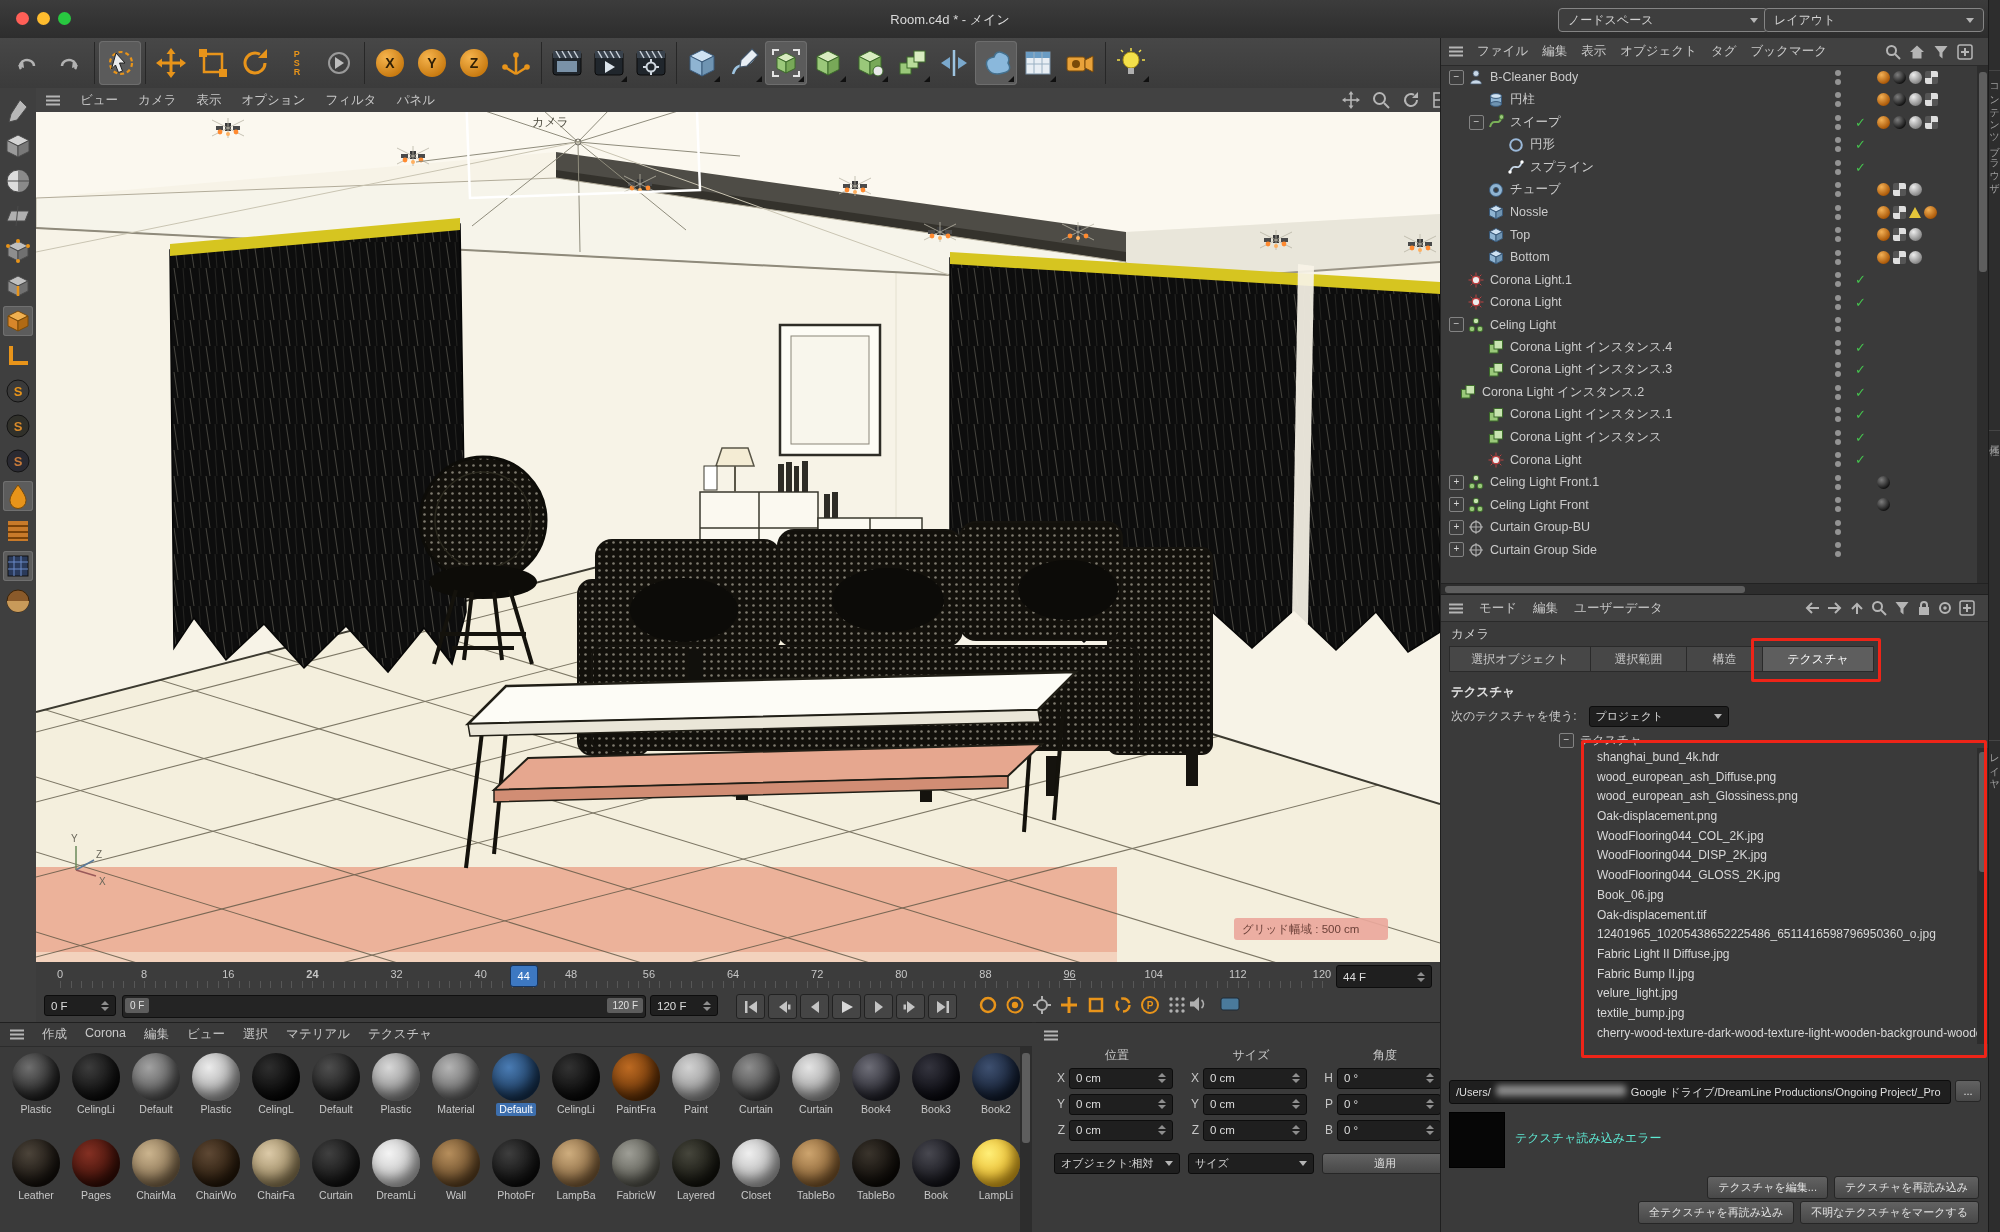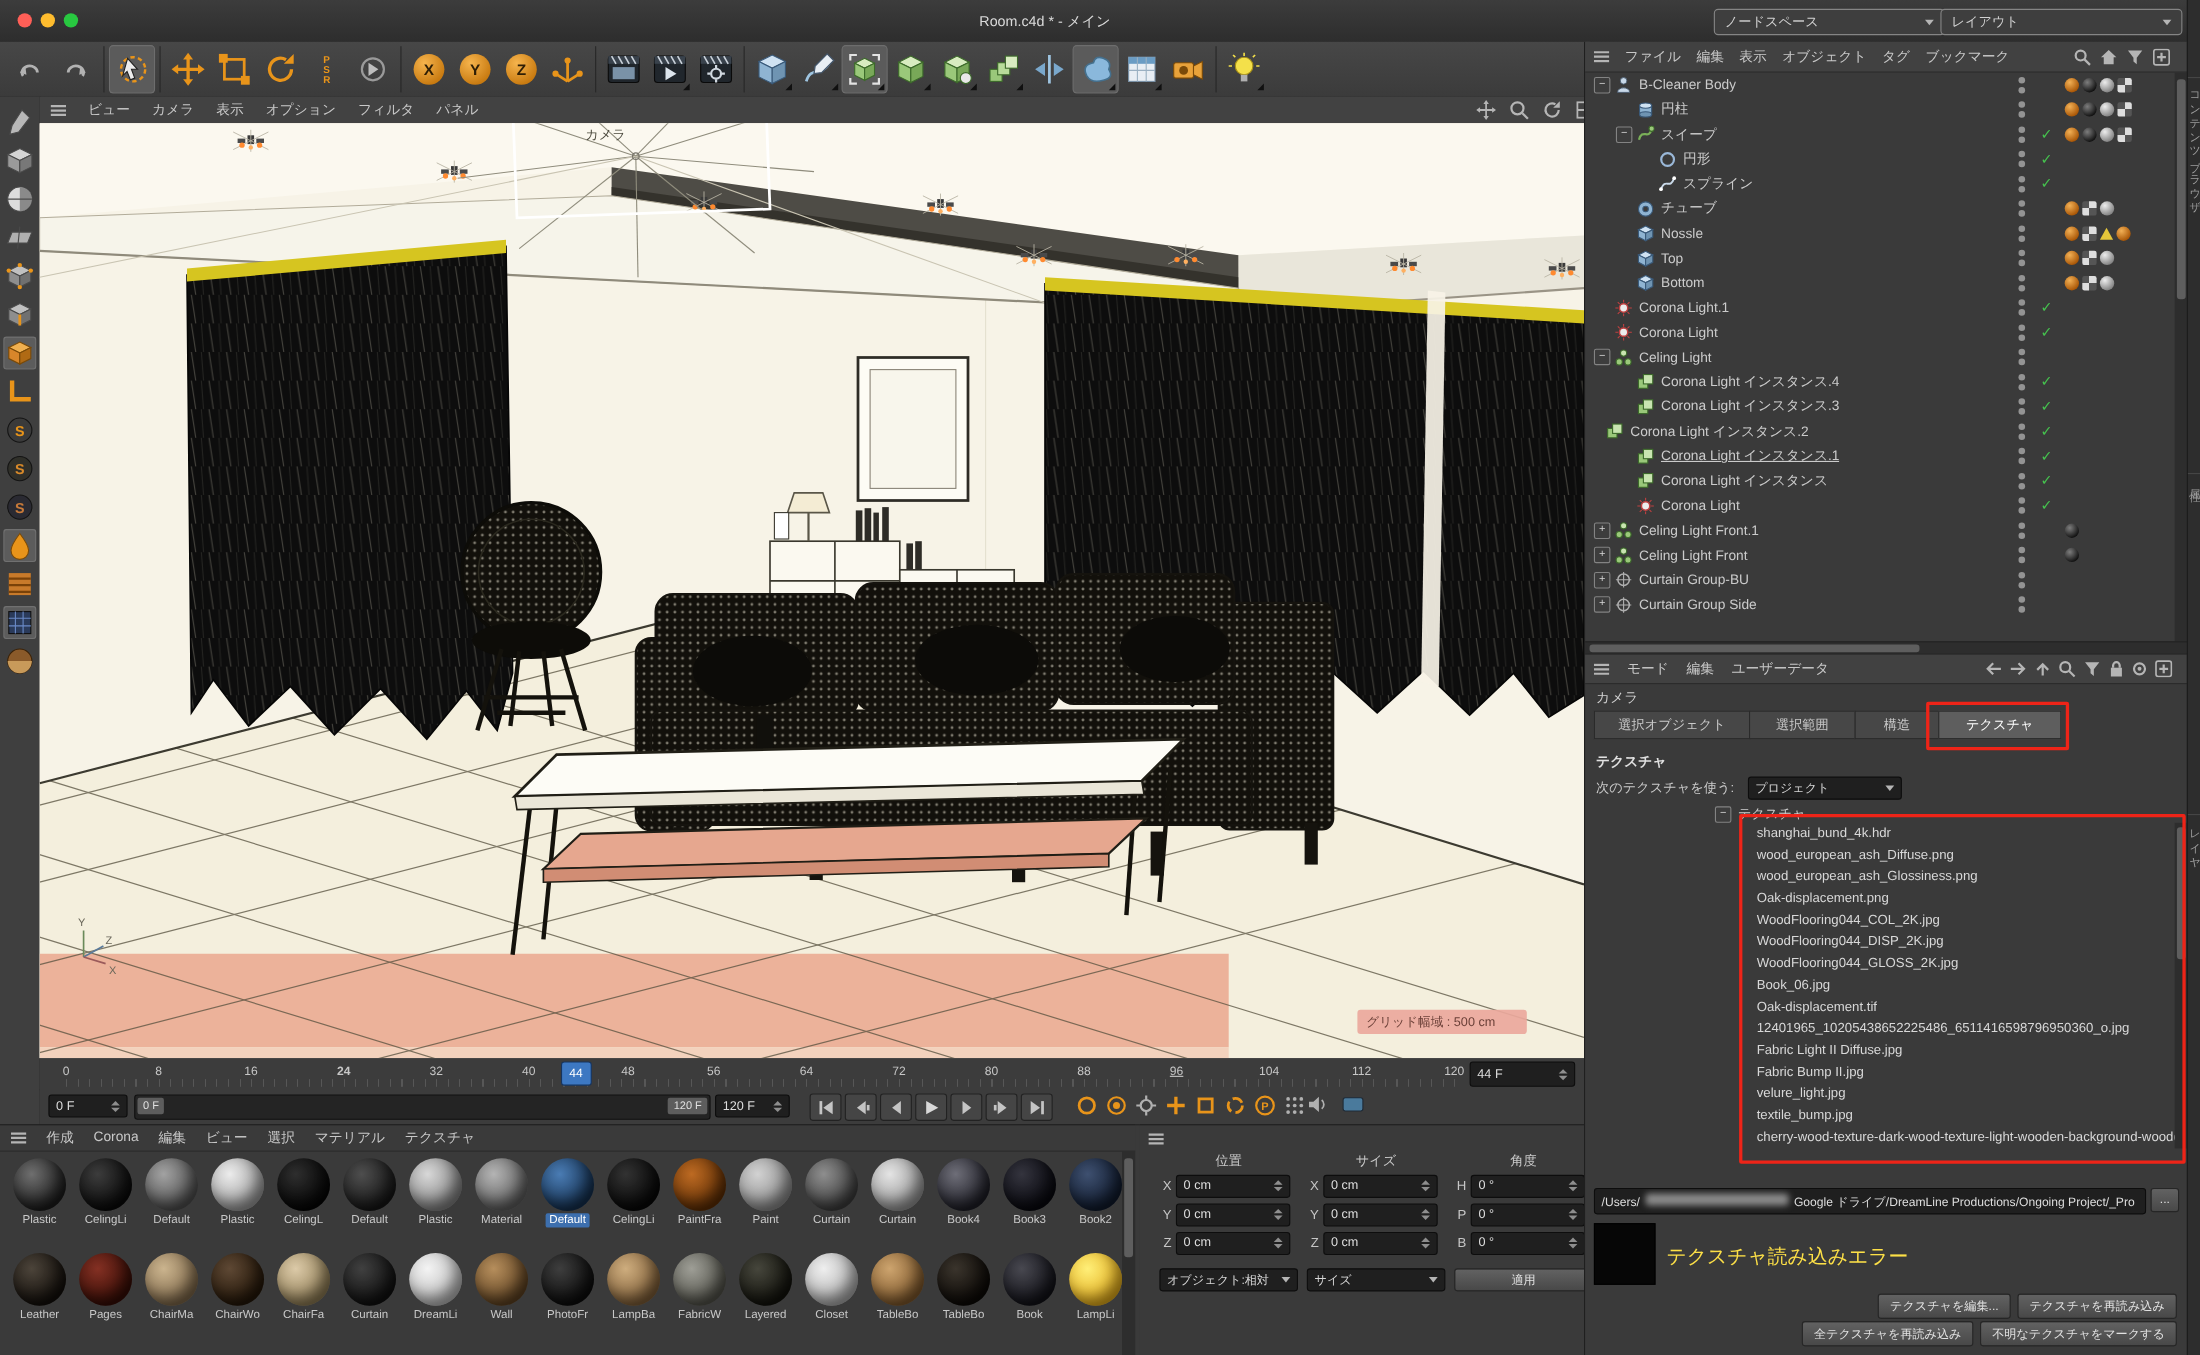--- a/index.html
+++ b/index.html
@@ -140,21 +140,21 @@
 .tex-row{height:19.7px;line-height:19.7px;padding-left:156px;font-size:12px;color:#d8d8d8;white-space:nowrap;overflow:hidden;}
 #tex-scroll{left:536px;top:126px;width:12px;height:296px;}
 #tex-scroll .th{left:2px;top:4px;width:8px;height:120px;}
 #tree-scroll{left:536px;top:28px;width:12px;height:517px;}
 #tree-scroll .th{left:2px;top:6px;width:8px;height:200px;}
 #path-row{left:8px;top:458px;width:532px;display:flex;gap:4px;}
 #path-field{flex:1;height:22px;overflow:hidden;}
 .redact{display:inline-block;width:130px;height:11px;background:#8a8a8a;filter:blur(3px);border-radius:3px;margin:0 5px;}
 #path-more{width:26px;height:22px;box-sizing:border-box;}
 #err-thumb{left:8px;top:490px;width:54px;height:54px;background:#060606;border:1px solid #000;}
-#err-label{left:74px;top:508px;font-size:18px;color:#fde047;}
+#err-label{left:74px;top:508px;font-size:12px;color:#5eead4;}
 .btnrow{right:10px;display:flex;gap:6px;justify-content:flex-end;}
 .ann{position:absolute;border:3px solid #ee2418;border-radius:2px;pointer-events:none;z-index:5;}
 
 
 #right-strip{left:1988px;top:0;width:12px;height:1232px;background:#2d2d2d;border-left:1px solid #1b1b1b;}
 .vtab{position:absolute;left:0;width:12px;writing-mode:vertical-rl;font-size:10px;color:#9d9d9d;letter-spacing:1px;
   padding:6px 0;border-top:1px solid #454545;}
 .ham svg{display:block;}
 </style>
 </head>
@@ -1504,21 +1504,21 @@
               <rect x="6" y="1.5" width="8.5" height="8.5" fill="#c8e4b0" stroke="#3c6a2a"></rect>
             </svg>
           </span>
           <span class="oname">Corona Light インスタンス.2</span>
           <span class="vdots">
             <i></i>
             <i></i>
           </span>
           <span class="chk">✓</span>
         </div>
-        <div class="om-row" style="padding-left: 28px; text-decoration: underline;">
+        <div class="om-row" style="padding-left: 28px;">
           <span class="exp none"></span>
           <span class="oicon">
             <svg width="16" height="16" viewBox="0 0 16 16">
               <rect x="1.5" y="5.5" width="8.5" height="8.5" fill="#9ac87a" stroke="#3c6a2a"></rect>
               <rect x="6" y="1.5" width="8.5" height="8.5" fill="#c8e4b0" stroke="#3c6a2a"></rect>
             </svg>
           </span>
           <span class="oname">Corona Light インスタンス.1</span>
           <span class="vdots">
             <i></i>

